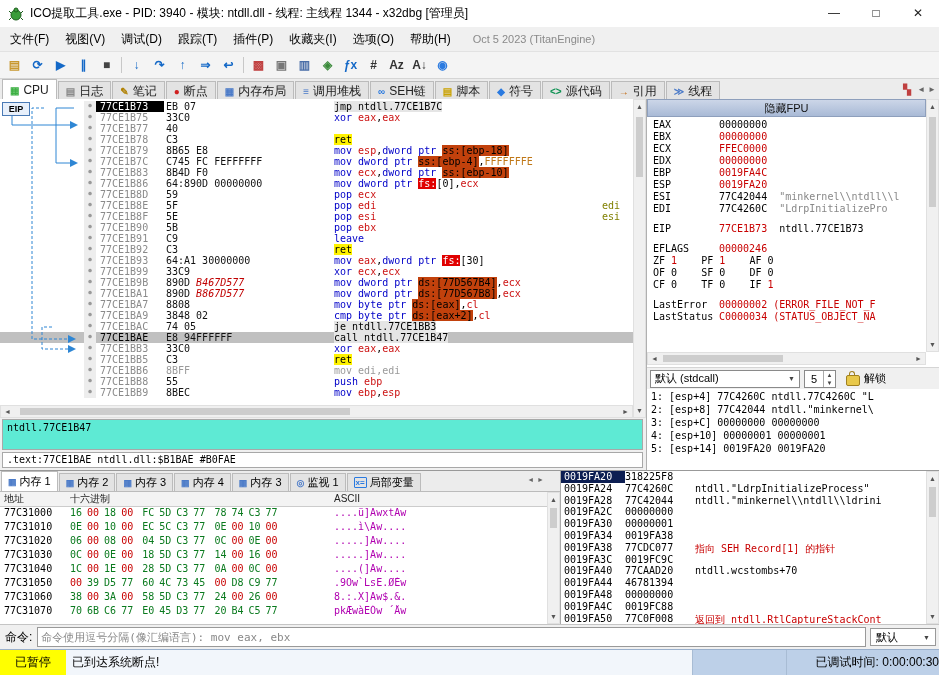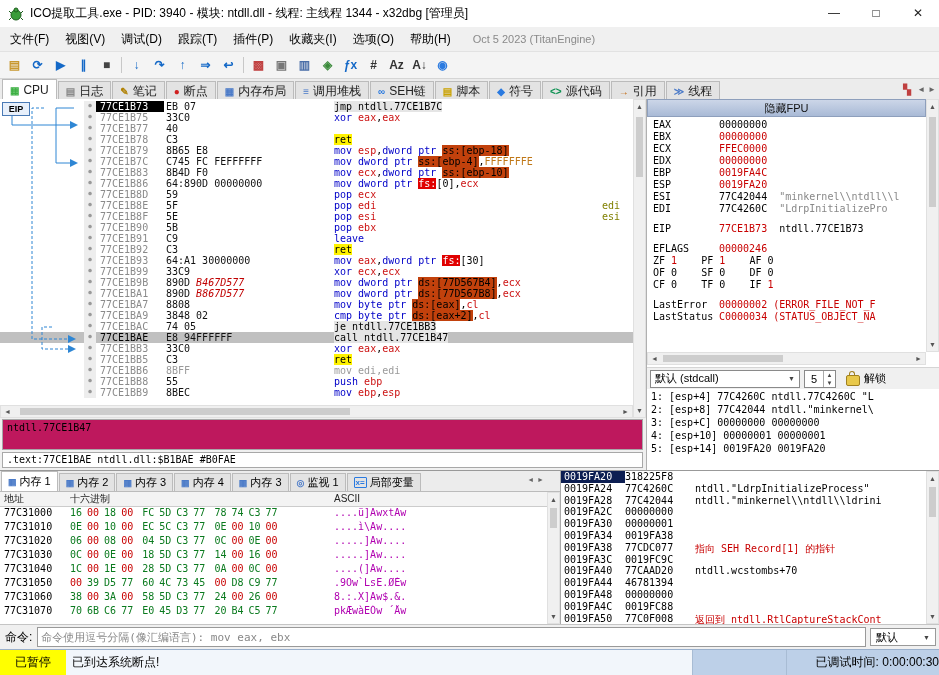--- a/index.html
+++ b/index.html
@@ -94,21 +94,21 @@
   .spin .arrs{width:11px;display:flex;flex-direction:column;border-left:1px solid #aaa;}
   .spin .arrs span{font-size:6px;line-height:8px;text-align:center;color:#444;}
   .lock{width:12px;height:9px;border:1px solid #a08020;background:#e8c84a;border-radius:2px;position:relative;margin-left:6px;margin-top:4px;flex:none;}
   .lock:before{content:"";position:absolute;left:2px;top:-5px;width:6px;height:5px;border:1px solid #a08020;
                border-bottom:none;border-radius:3px 3px 0 0;box-sizing:border-box;}
   .unlock-label{font-size:11px;}
   .args-rows{position:absolute;left:0;top:292px;width:293px;height:79px;background:#fff;overflow:hidden;}
   .arow{height:13px;line-height:13px;font:10px "DejaVu Sans Mono",monospace;white-space:pre;padding-left:4px;color:#000;}
   
   .infobox{position:absolute;left:0;top:418px;width:646px;height:52px;background:#f0f0f0;}
-  .info1{position:absolute;left:2px;top:1px;width:641px;height:31px;background:#be185d;border:1px solid #a8a8a8;
+  .info1{position:absolute;left:2px;top:1px;width:641px;height:31px;background:#5eead4;border:1px solid #a8a8a8;
          font:10px "DejaVu Sans Mono",monospace;padding:2px 4px;box-sizing:border-box;}
   .info3{position:absolute;left:2px;top:34px;width:641px;height:16px;background:#fff;border:1px solid #a8a8a8;
          font:10px "DejaVu Sans Mono",monospace;line-height:13px;padding:0 4px;box-sizing:border-box;}
   
   .bottom{position:absolute;left:0;top:470px;width:939px;height:154px;border-top:1px solid #999;box-sizing:border-box;background:#fff;}
   .bleft{position:absolute;left:0;top:0;width:561px;height:153px;border-right:1px solid #aaa;box-sizing:border-box;overflow:hidden;}
   .btabs{height:21px;background:#ececec;border-bottom:1px solid #bbb;display:flex;align-items:flex-end;
          padding-left:1px;position:relative;box-sizing:border-box;}
   #btab-items{display:flex;align-items:flex-end;overflow:hidden;max-width:520px;}
   .btab{display:flex;align-items:center;height:18px;padding:0 6px;margin-right:1px;font-size:11px;background:#e3e3e3;

